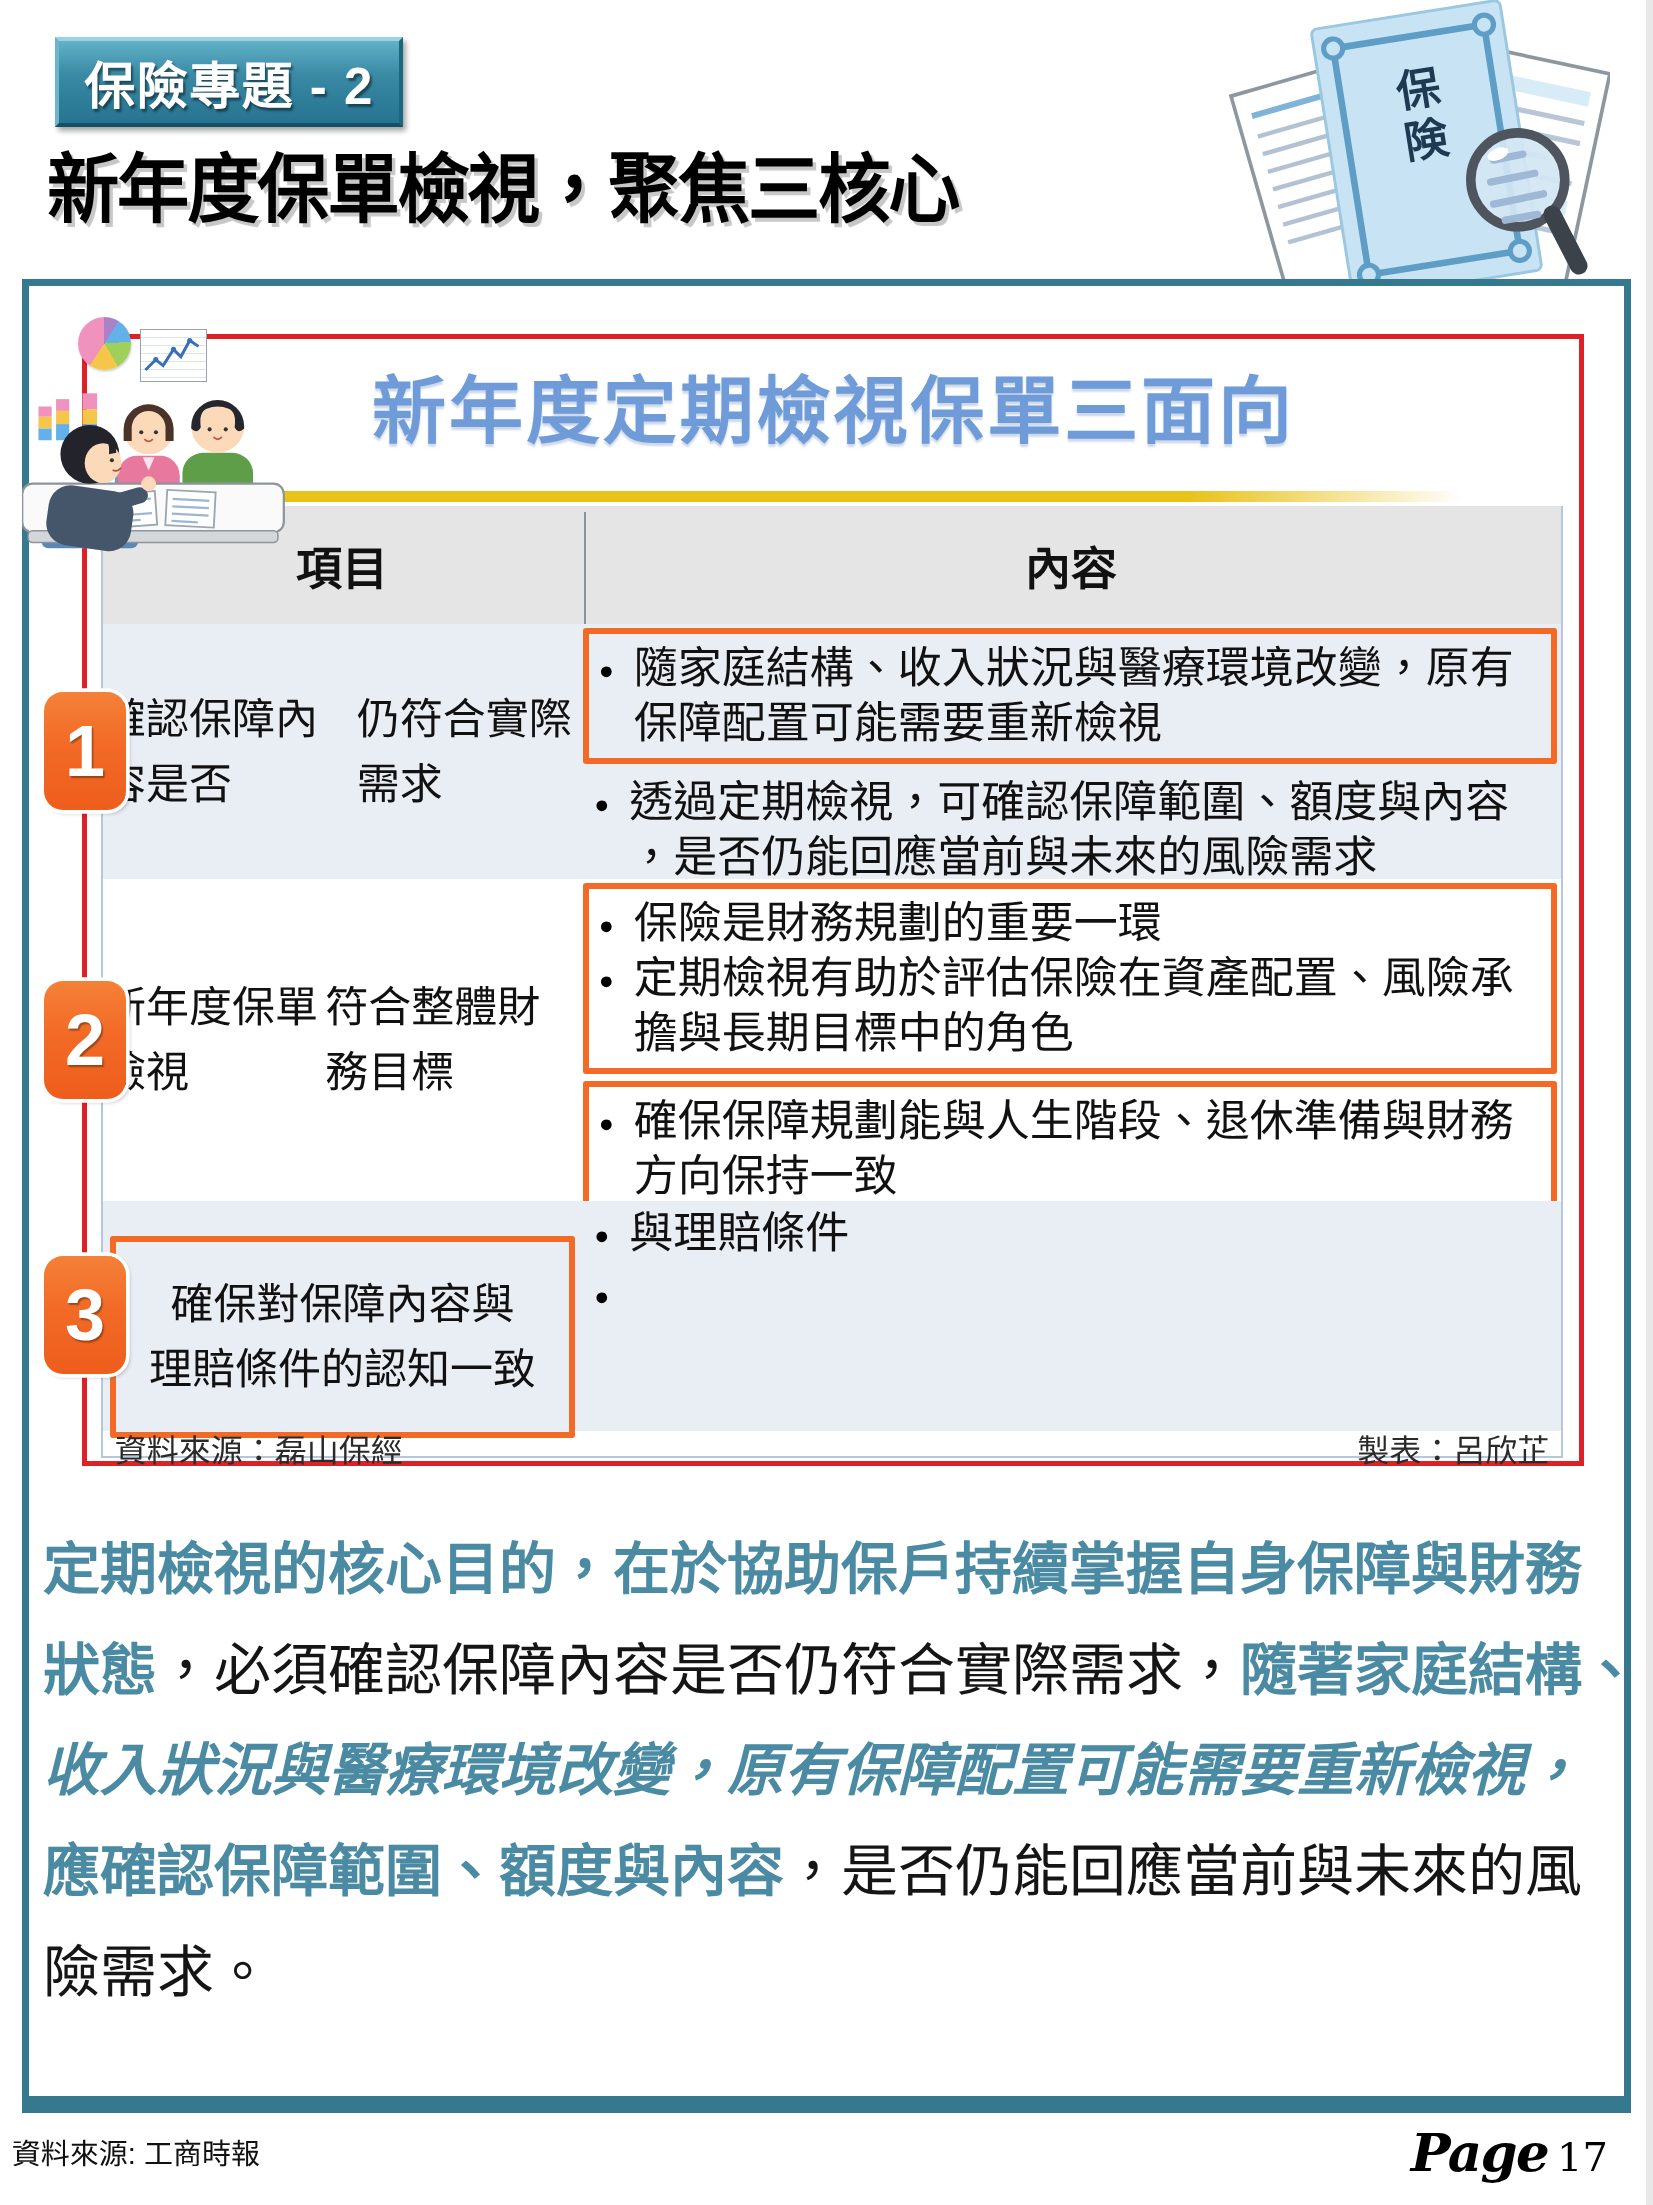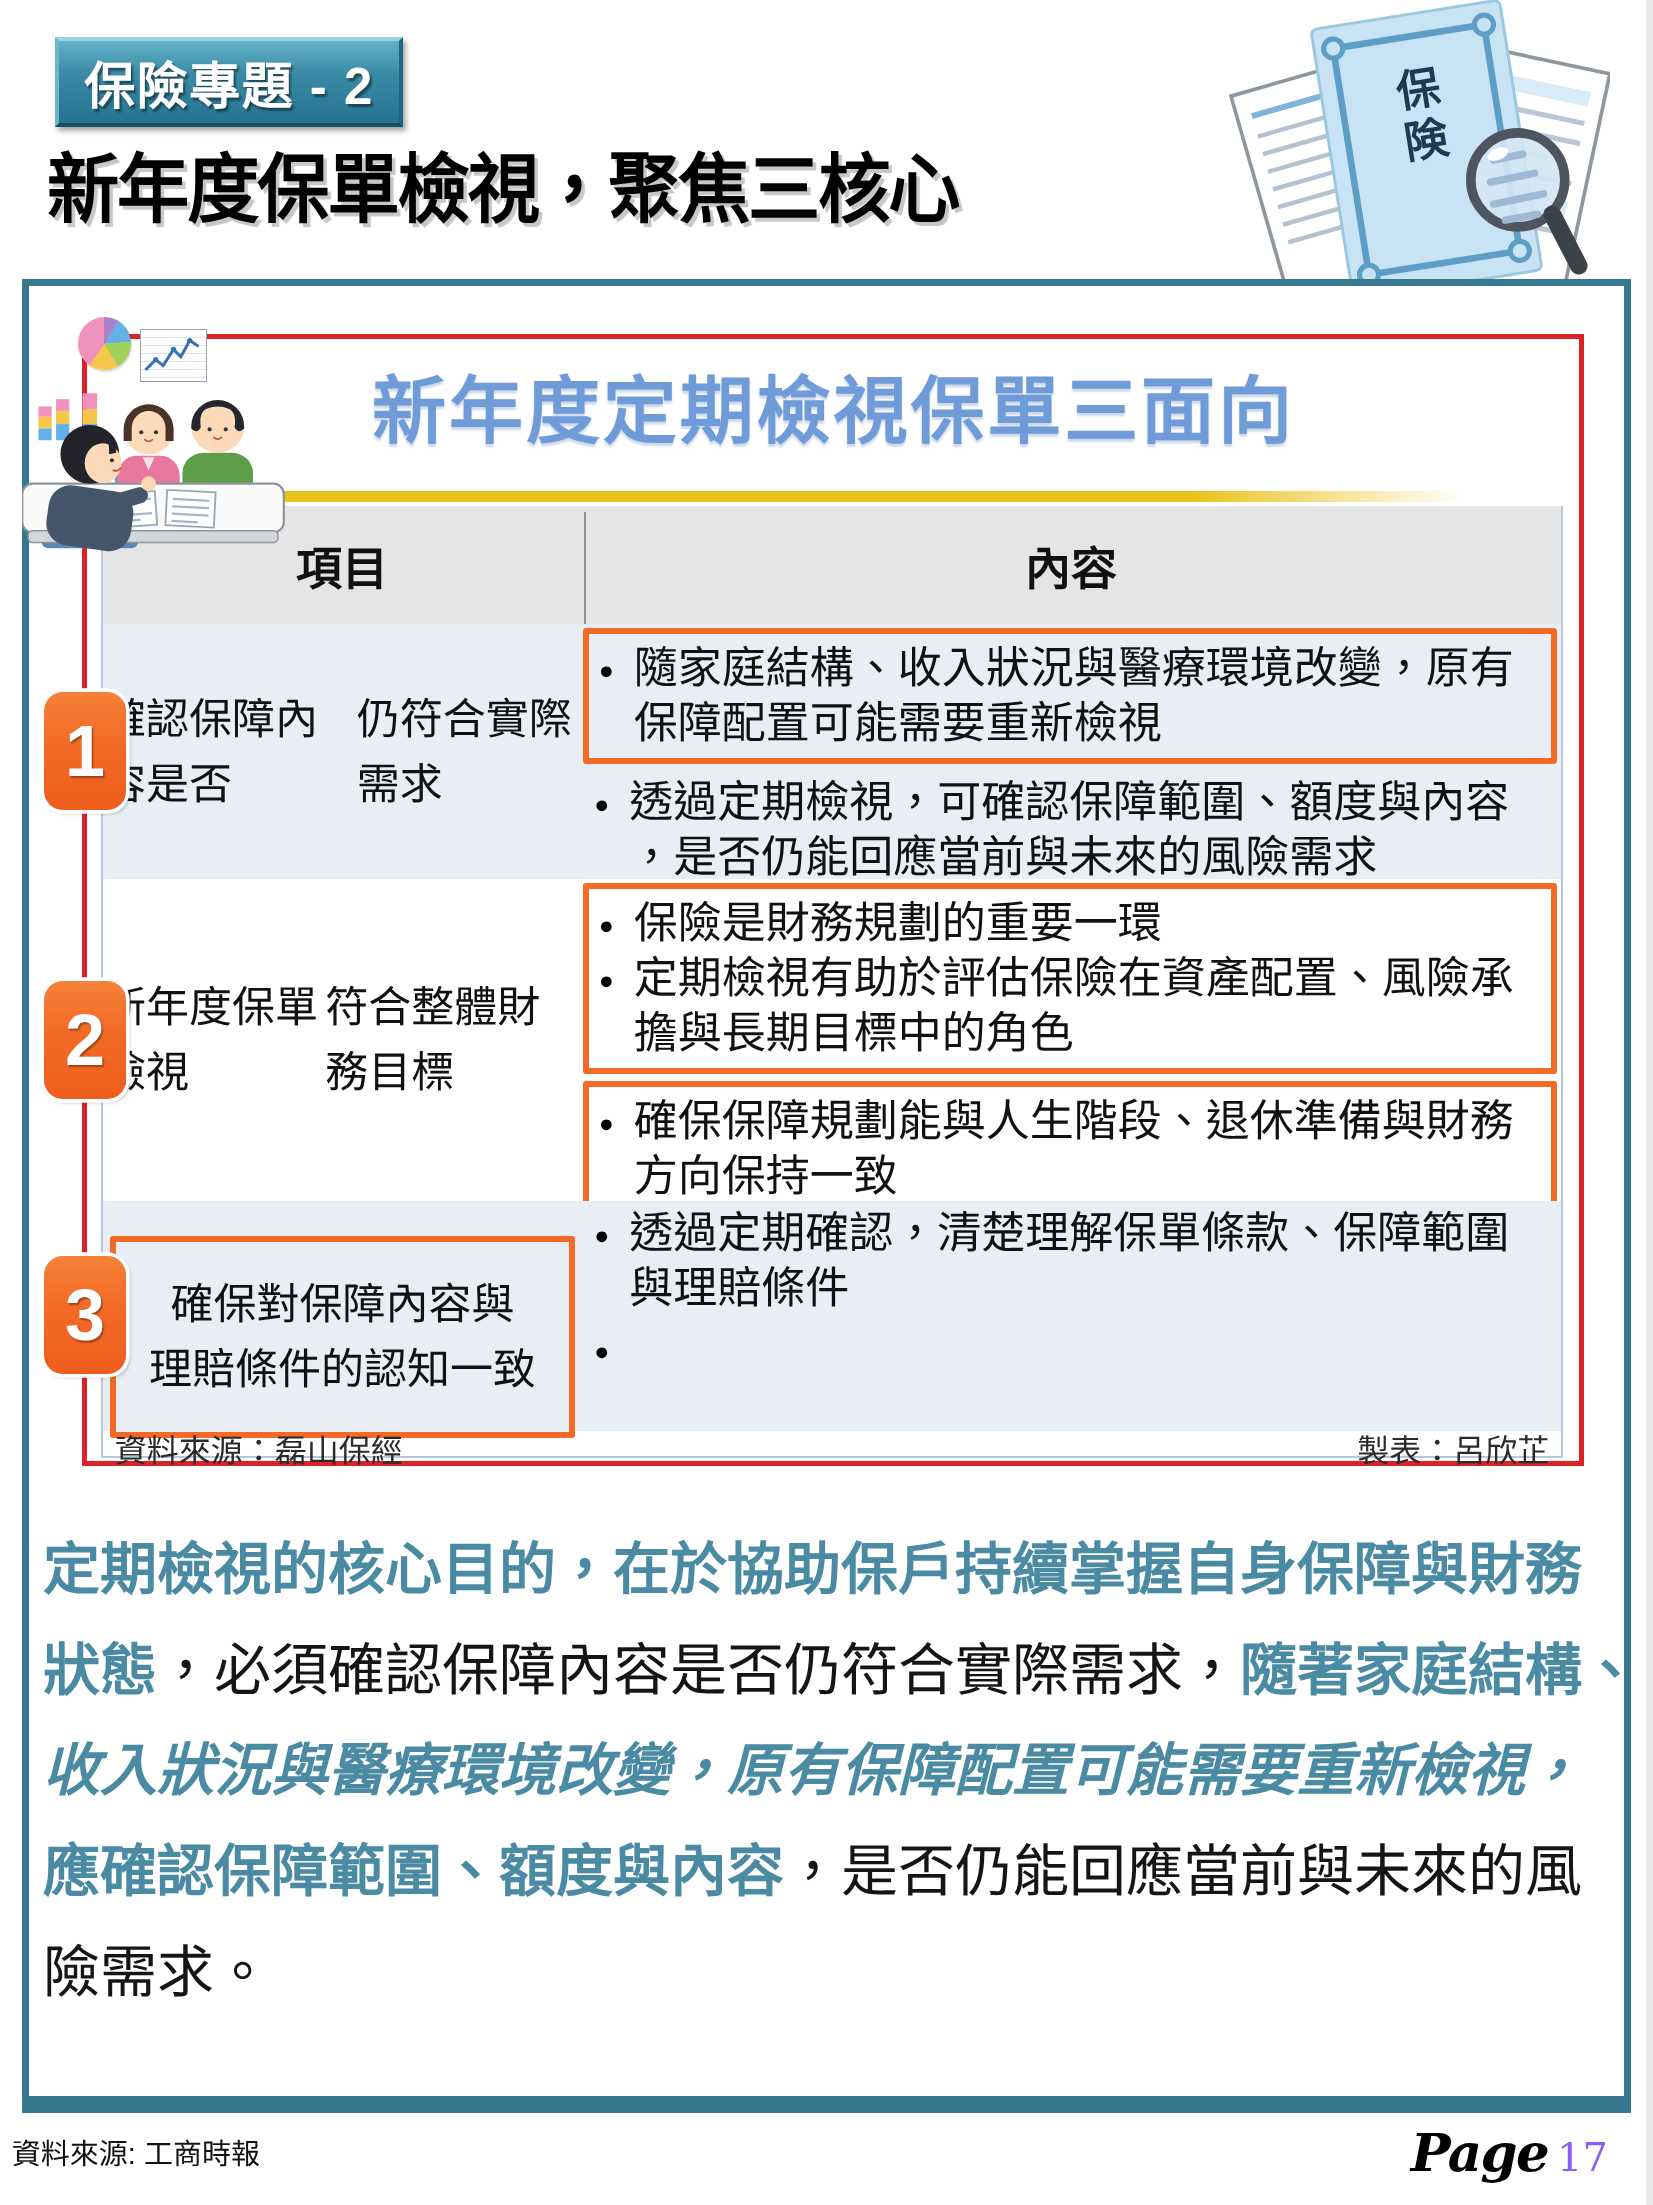--- a/index.html
+++ b/index.html
@@ -93,21 +93,21 @@
   .para{position:absolute;left:43px;top:1519px;width:1580px;height:515px;font-size:57px;}
   .para-line{position:absolute;left:0;height:101px;line-height:101px;white-space:nowrap;}
   .pl1{top:0;} .pl2{top:101px;} .pl3{top:201px;font-style:italic;} .pl4{top:302px;} .pl5{top:403px;}
   .seg-t{color:#4a8ba3;font-weight:bold;}
   .seg-b{color:#151515;font-weight:normal;}
 
   
   .footer-src{position:absolute;left:11.8px;top:2130px;font-size:29px;color:#111;}
   .page-num{position:absolute;right:38px;top:2121px;display:flex;align-items:baseline;}
   .page-word{font-family:"DejaVu Serif",serif;font-style:italic;font-weight:bold;font-size:53px;color:#000;letter-spacing:-1.5px;}
-  .page-digits{font-family:"DejaVu Serif",serif;font-size:40px;color:#8b5cf6;margin-left:8.8px;}
+  .page-digits{font-family:"DejaVu Serif",serif;font-size:40px;color:#000000;margin-left:8.8px;}
 </style>
 </head>
 <body>
 
 <div class="page">
 
   <div class="topic-badge">
     <span>保險專題 - 2</span>
   </div>
   <h1 class="main-title">新年度保單檢視，聚焦三核心</h1>
@@ -224,21 +224,20 @@
     <div class="t-row r3">
       <div class="cell item">
         <div class="item-box">
           <div>確保對保障內容與</div>
           <div>理賠條件的認知一致</div>
         </div>
       </div>
       <div class="cell content">
         <div class="bullet plain-bullet" style="margin-top:4.4px;">
           <span class="dot">●</span>
-          <div>透過定期確認，清楚理解保單條款、保障範圍</div>
           <div>與理賠條件</div>
         </div>
         <div class="bullet plain-bullet">
           <span class="dot">●</span>
           <div></div>
           <div></div>
         </div>
       </div>
     </div>
 

